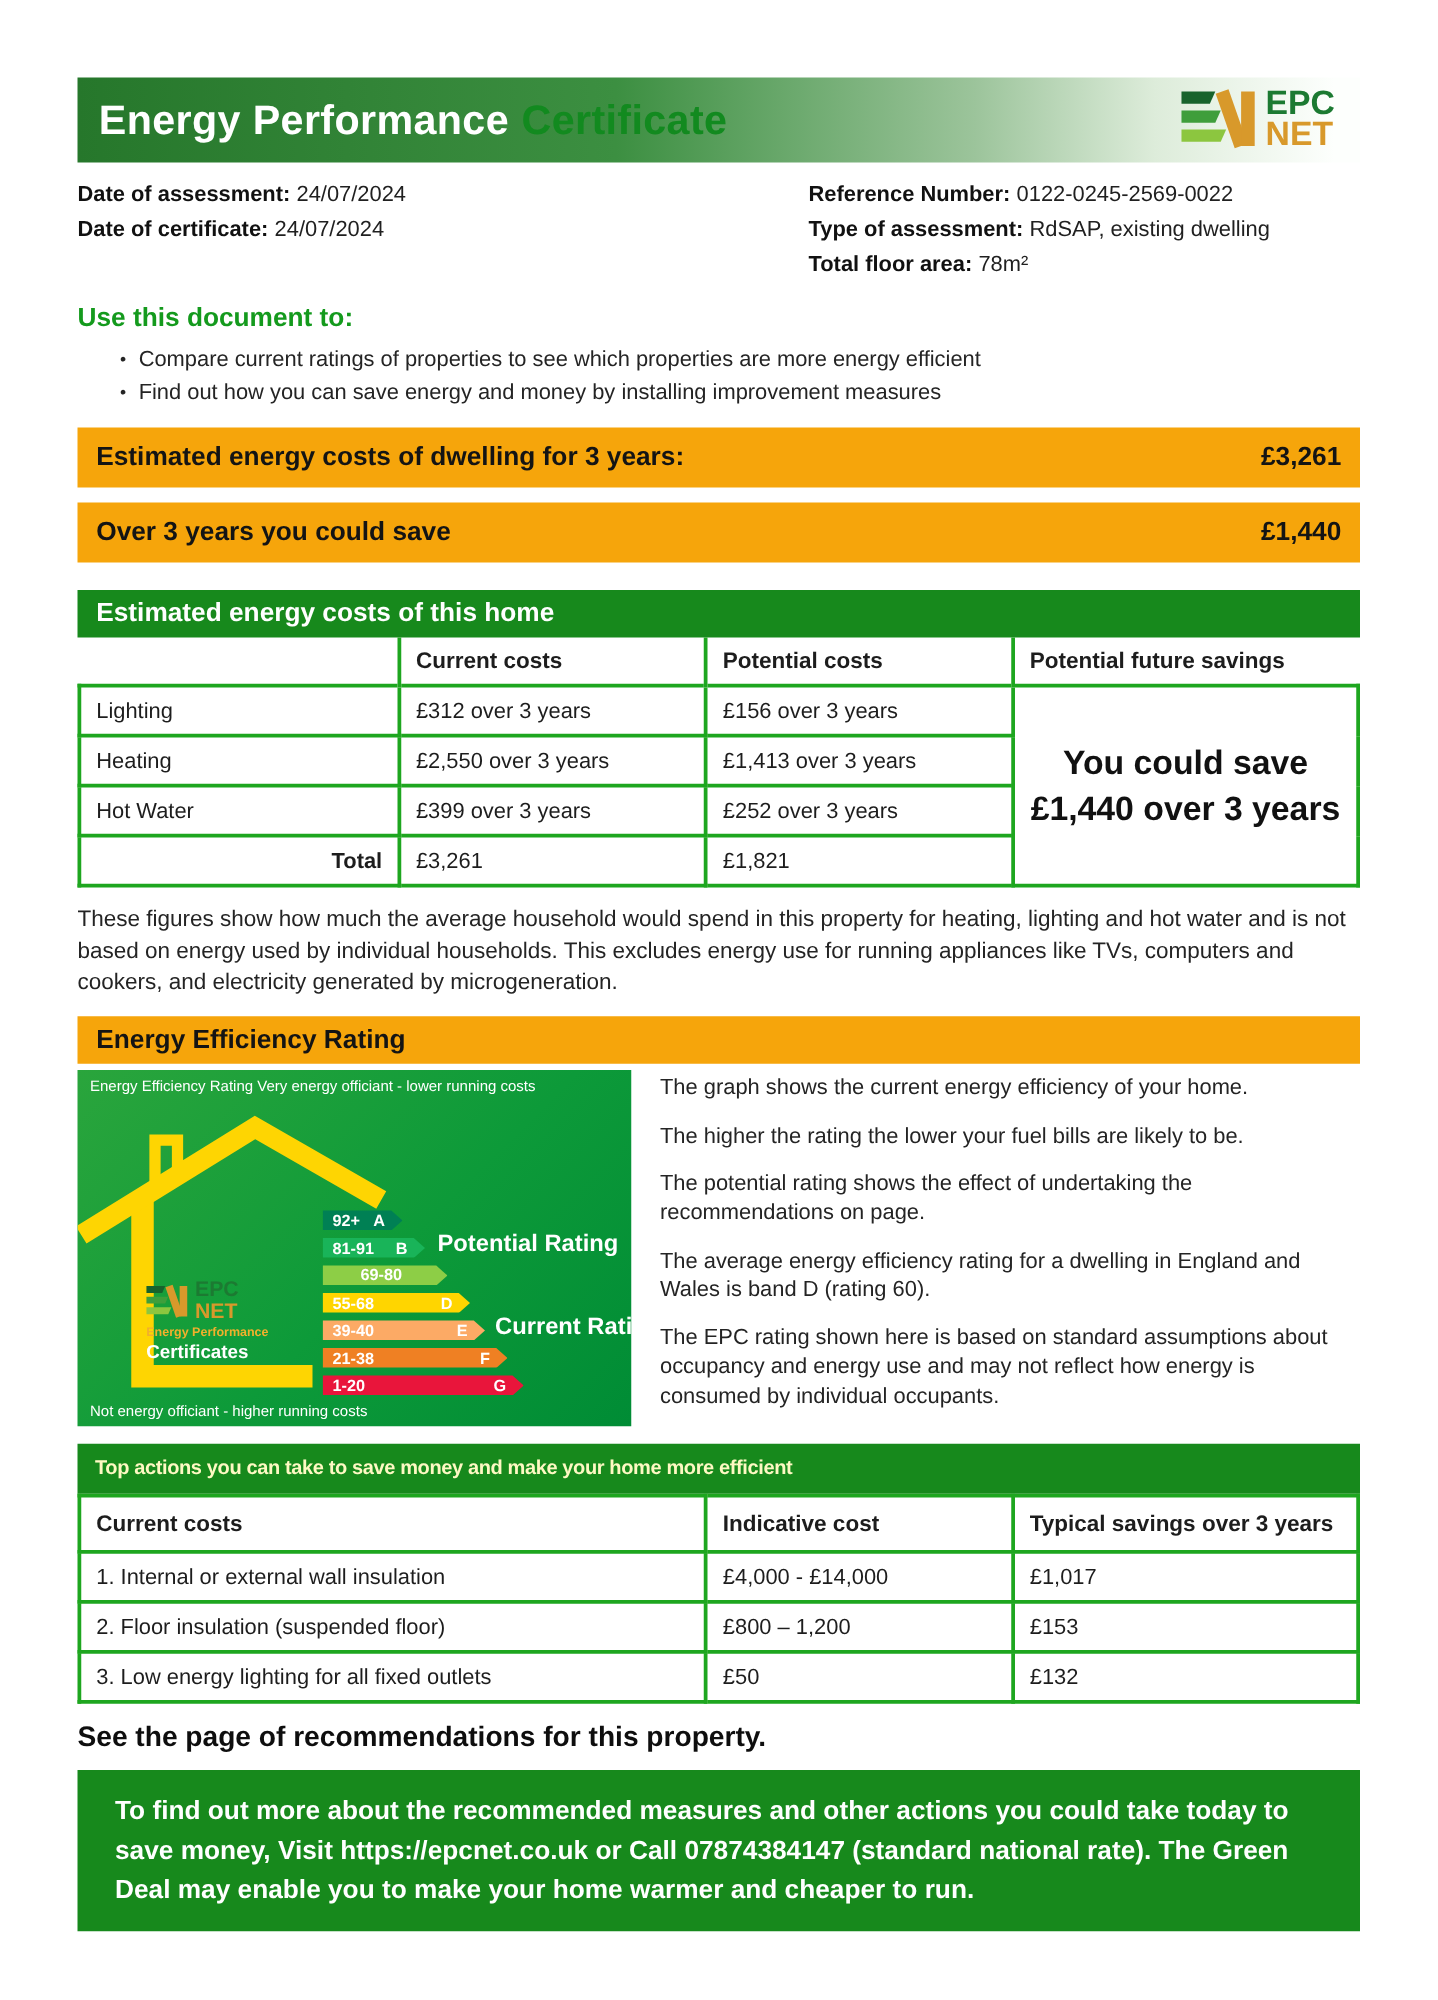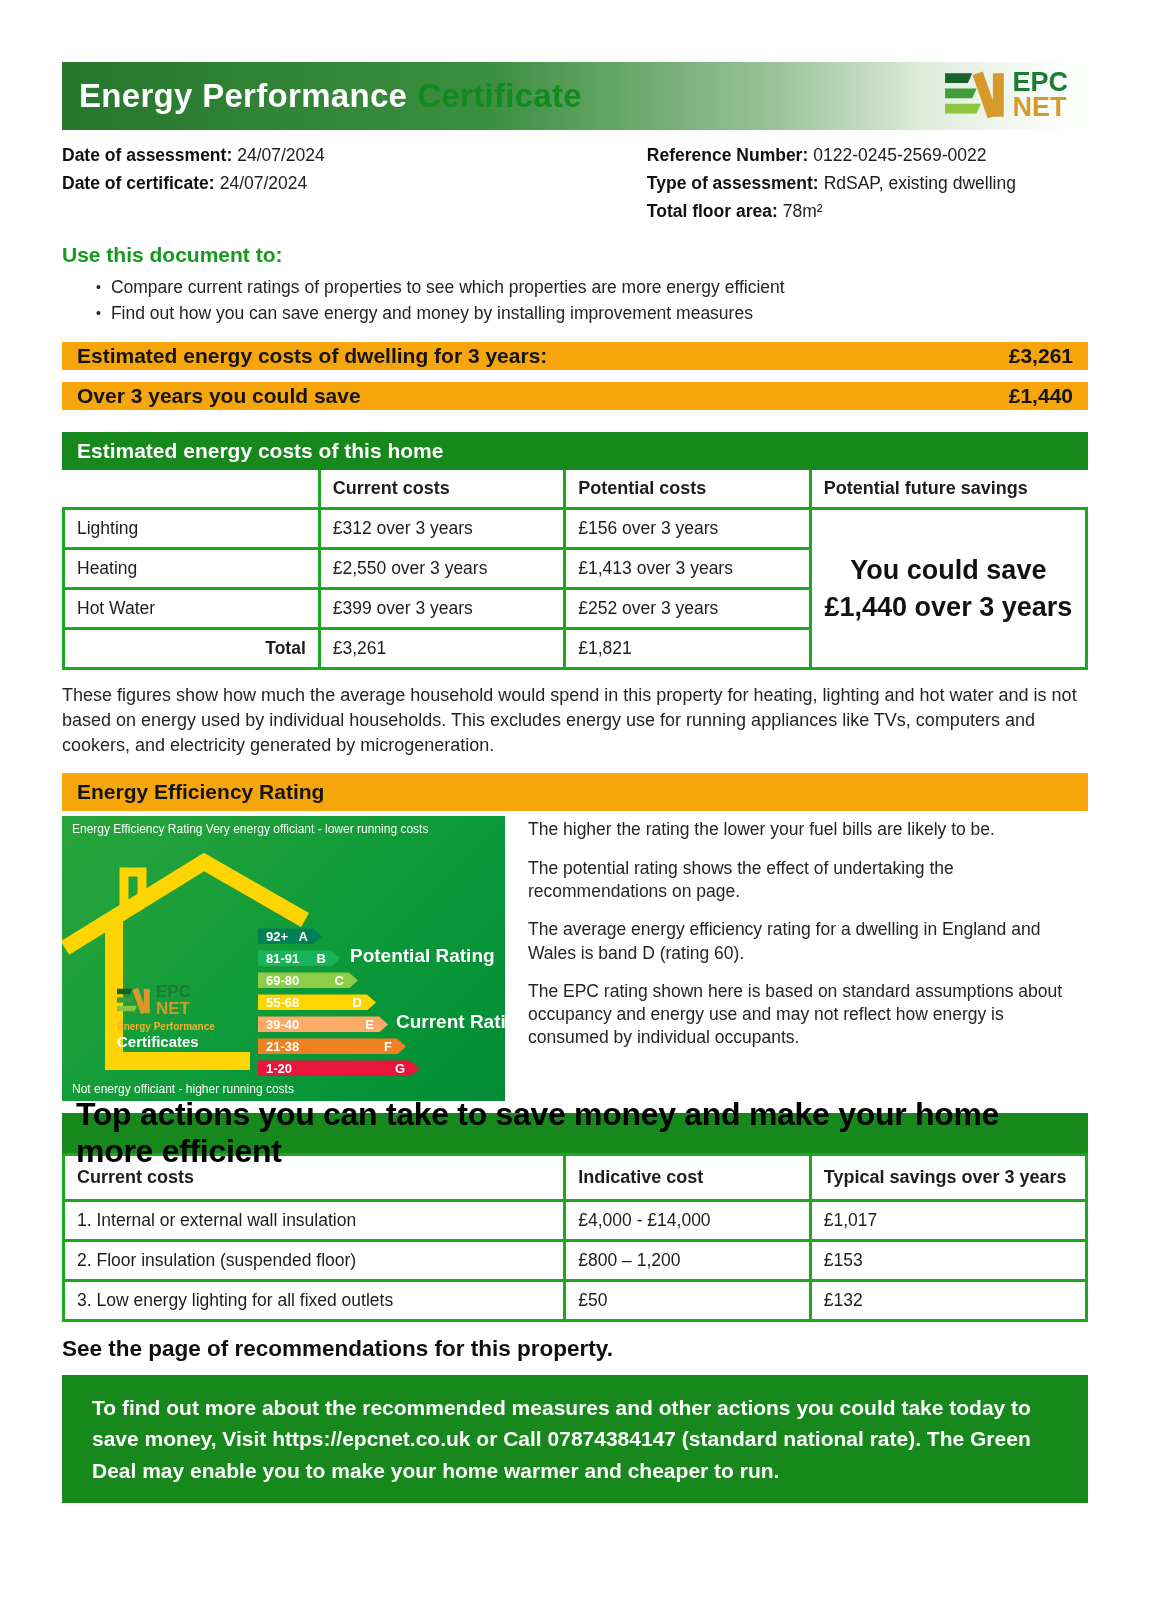--- a/index.html
+++ b/index.html
@@ -30,21 +30,21 @@
   .info-label { font-weight:bold; margin-right:5px; color:#111; }
 
   
   .use-heading { color:#149a1d; font-size:21px; font-weight:bold; margin:14px 0 10px; }
   .use-list { margin:0; padding:0 0 0 34px; list-style:none; font-size:17.5px; color:#242424; }
   .use-list li { margin-bottom:5px; }
   .use-list li::before { content:"•"; margin-right:10px; font-size:14px; position:relative; top:-1px; }
 
   
   .orange-bar {
-    background:#f6a50b; height:28px; margin-top:12px;
+    background:#f6a50b; height:48px; margin-top:12px;
     display:flex; justify-content:space-between; align-items:center;
     padding:0 15px; font-size:21px; font-weight:bold; color:#141414;
   }
   .orange-bar.first { margin-top:18px; }
 
   
   .green-bar {
     background:#17891c; height:38px; color:#fff; font-weight:bold; font-size:21px;
     display:flex; align-items:center; padding:0 15px; margin-top:22px;
   }
@@ -91,21 +91,21 @@
   .chart-logo-row { display:flex; align-items:center; gap:5px; }
   .chart-logo-text { font-weight:bold; font-size:17px; line-height:.95; }
   .chart-logo-sub1 { color:#f2b02c; font-size:10px; font-weight:bold; margin-top:4px; }
   .chart-logo-sub2 { color:#ffffff; font-size:15px; font-weight:bold; margin-top:1px; }
 
   .chart-notes { margin-left:23px; font-size:17.5px; color:#242424; line-height:1.33; padding-top:2px; }
   .chart-notes p { margin:0 0 15px; }
 
   
   .actions-bar {
-    background:#17891c; height:40px; color:#000000; font-weight:bold; font-size:32px; letter-spacing:-.3px;
+    background:#17891c; height:40px; color:#fef9c3; font-weight:bold; font-size:16px; letter-spacing:-.3px;
     display:flex; align-items:center; padding:0 14px; margin-top:12px;
   }
   .actions-table { font-size:17.5px; color:#1d1d1d; }
   .actions-table td, .actions-table th { border:3px solid #1ea61f; padding:8px 12px; text-align:left; vertical-align:middle; }
   .actions-table th { font-weight:bold; font-size:18px; padding:10px 12px; }
   .a1{width:49%} .a2{width:24%} .a3{width:27%}
   .actions-table th.a3 { line-height:1.25; }
 
   .see-heading { font-size:22.5px; font-weight:bold; color:#0e0e0e; margin:14px 0 0; }
 
@@ -214,21 +214,21 @@
       <div class="chart-top-label">Energy Efficiency Rating Very energy officiant - lower running costs</div>
 
       <div class="band band-a" style="width: 64px; background-color: rgb(0, 128, 84);">
         <span>92+</span>
           <span>A</span>
       </div>
       <div class="band band-b" style="width: 82px; background-color: rgb(25, 180, 89);">
         <span>81-91</span>
           <span>B</span>
       </div>
-      <div class="band band-c" style="width: 100px; background-color: rgb(141, 206, 70);">
+      <div class="band band-c" style="width: 100px; background-color: rgb(141, 206, 70); flex-direction: column;">
         <span>69-80</span>
           <span>C</span>
       </div>
       <div class="band band-d" style="width: 118px; background-color: rgb(255, 213, 0);">
         <span>55-68</span>
           <span>D</span>
       </div>
       <div class="band band-e" style="width: 130px; background-color: rgb(252, 170, 101);">
         <span>39-40</span>
           <span>E</span>
@@ -260,20 +260,21 @@
           </div>
         </div>
         <div class="chart-logo-sub1">Energy Performance</div>
         <div class="chart-logo-sub2">Certificates</div>
       </div>
 
       <div class="chart-bottom-label">Not energy officiant  - higher running costs</div>
     </div>
 
     <div class="chart-notes">
+      <p>The graph shows the current energy efficiency of your home.</p>
       <p>The higher the rating the lower your fuel bills are likely to be.</p>
       <p>The potential rating shows the effect of undertaking the recommendations on page.</p>
       <p>The average energy efficiency rating for a dwelling in England and Wales is band D (rating 60).</p>
       <p>The EPC rating shown here is based on standard assumptions about occupancy and energy use and may not reflect how energy is consumed by individual occupants.</p>
     </div>
   </div>
 
   <div class="actions-bar">Top actions you can take to save money and make your home more efficient</div>
   <table class="actions-table">
     <thead>

